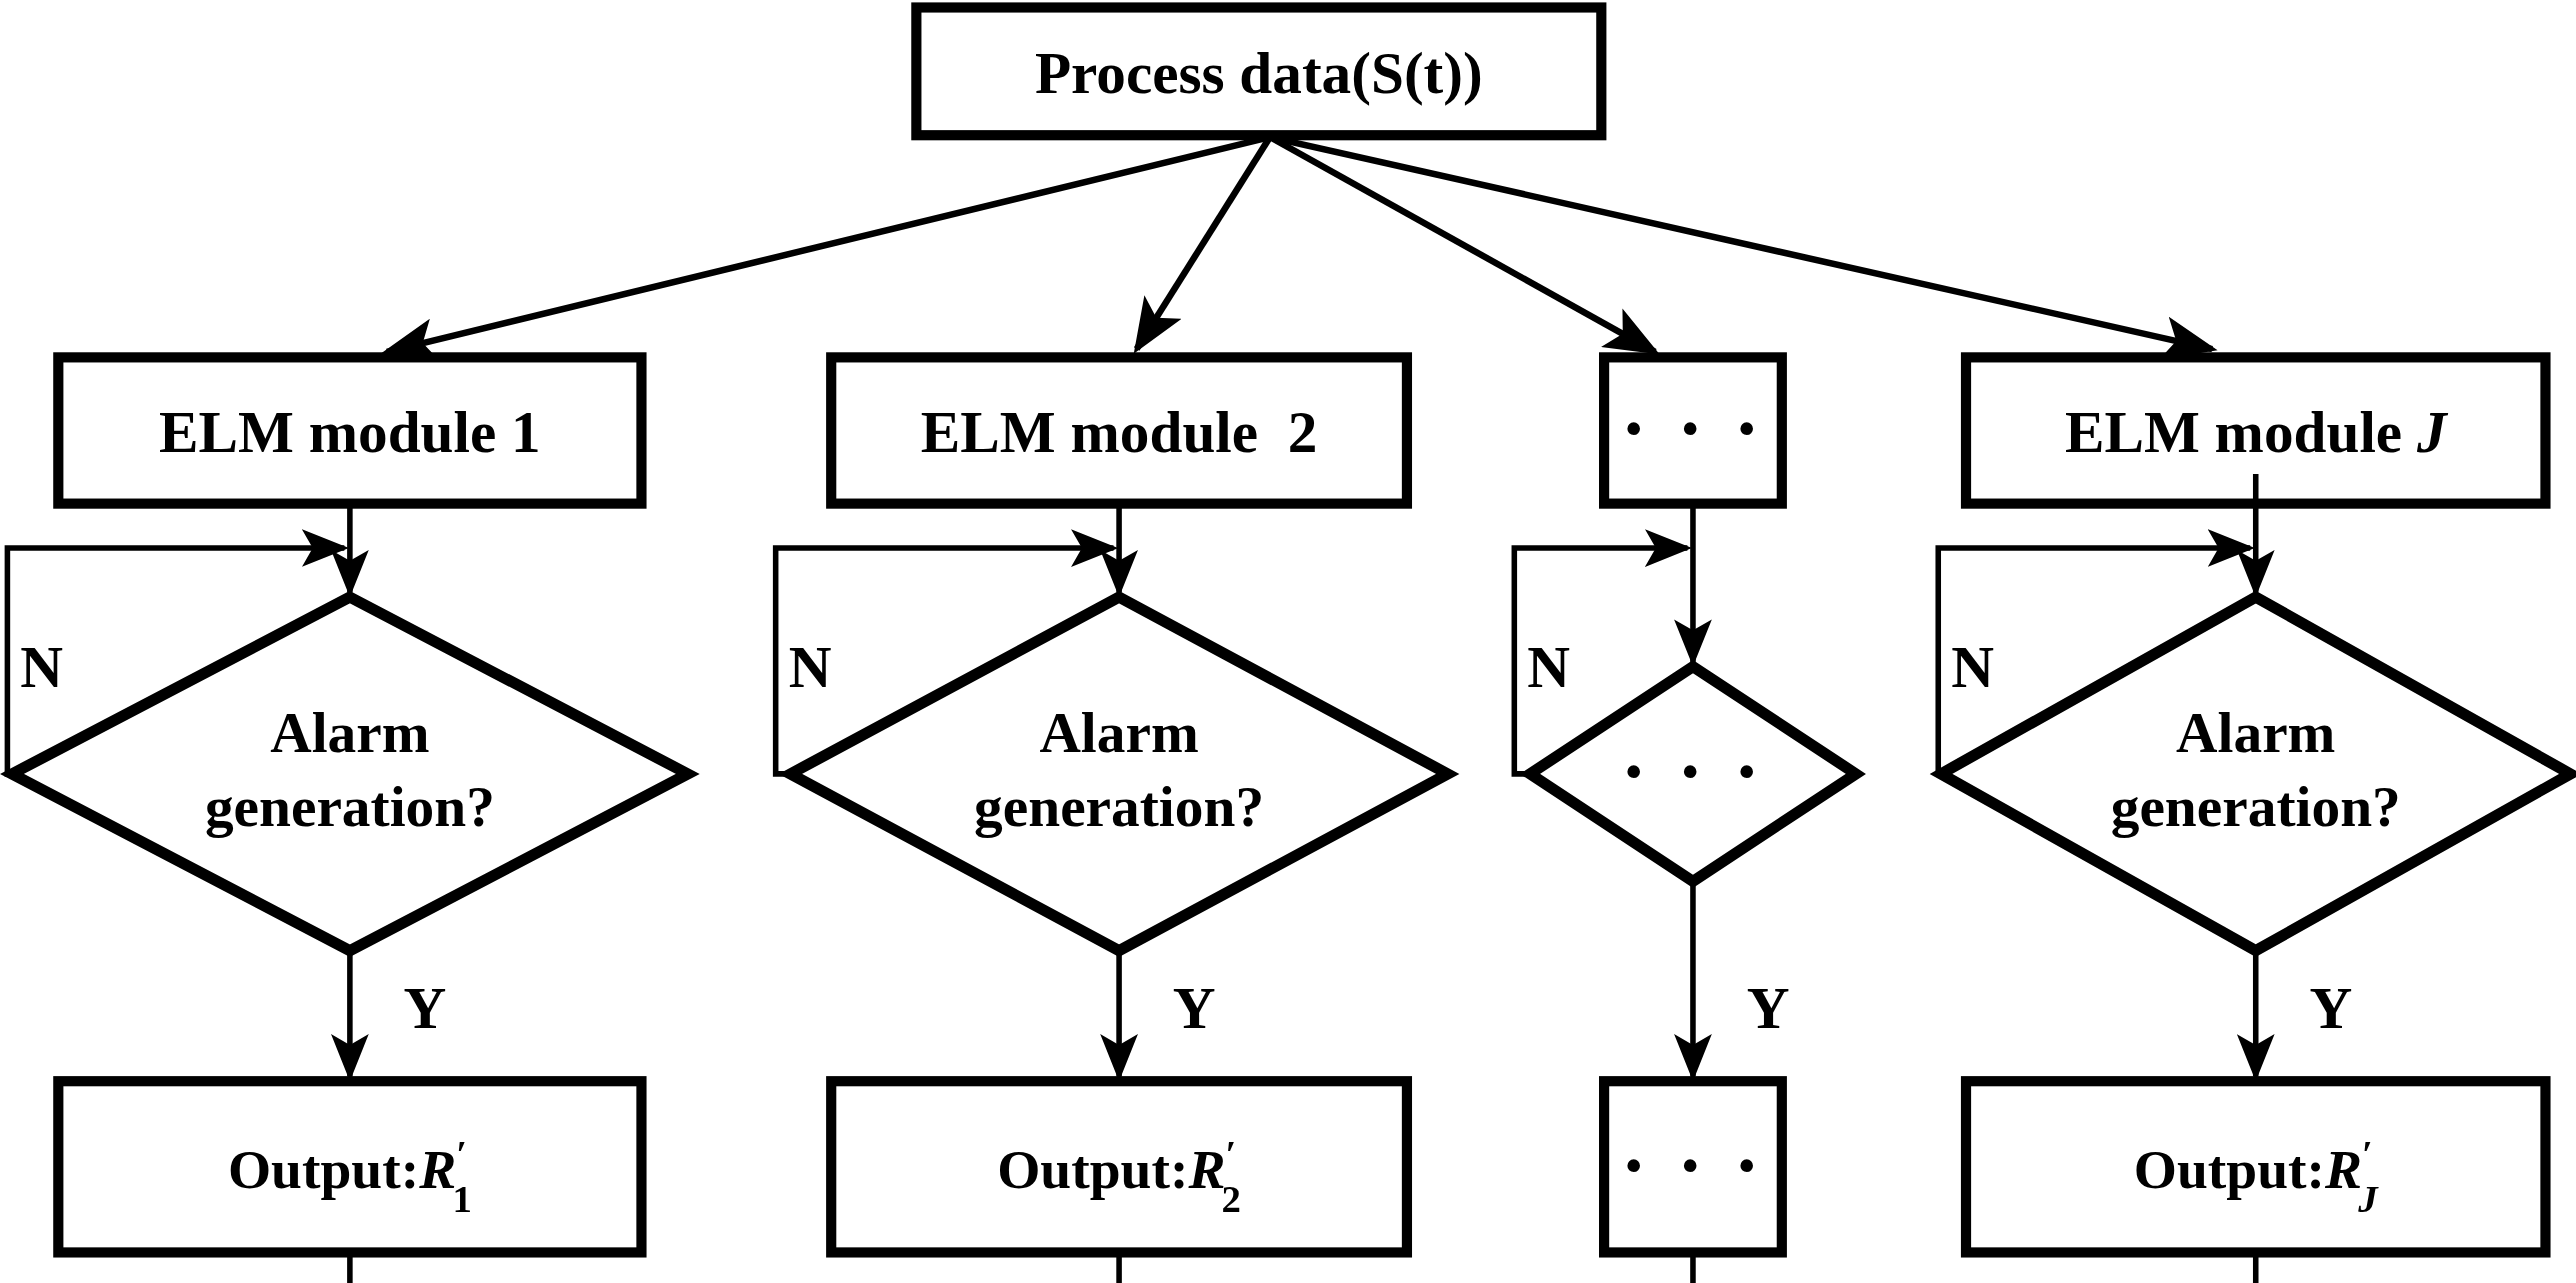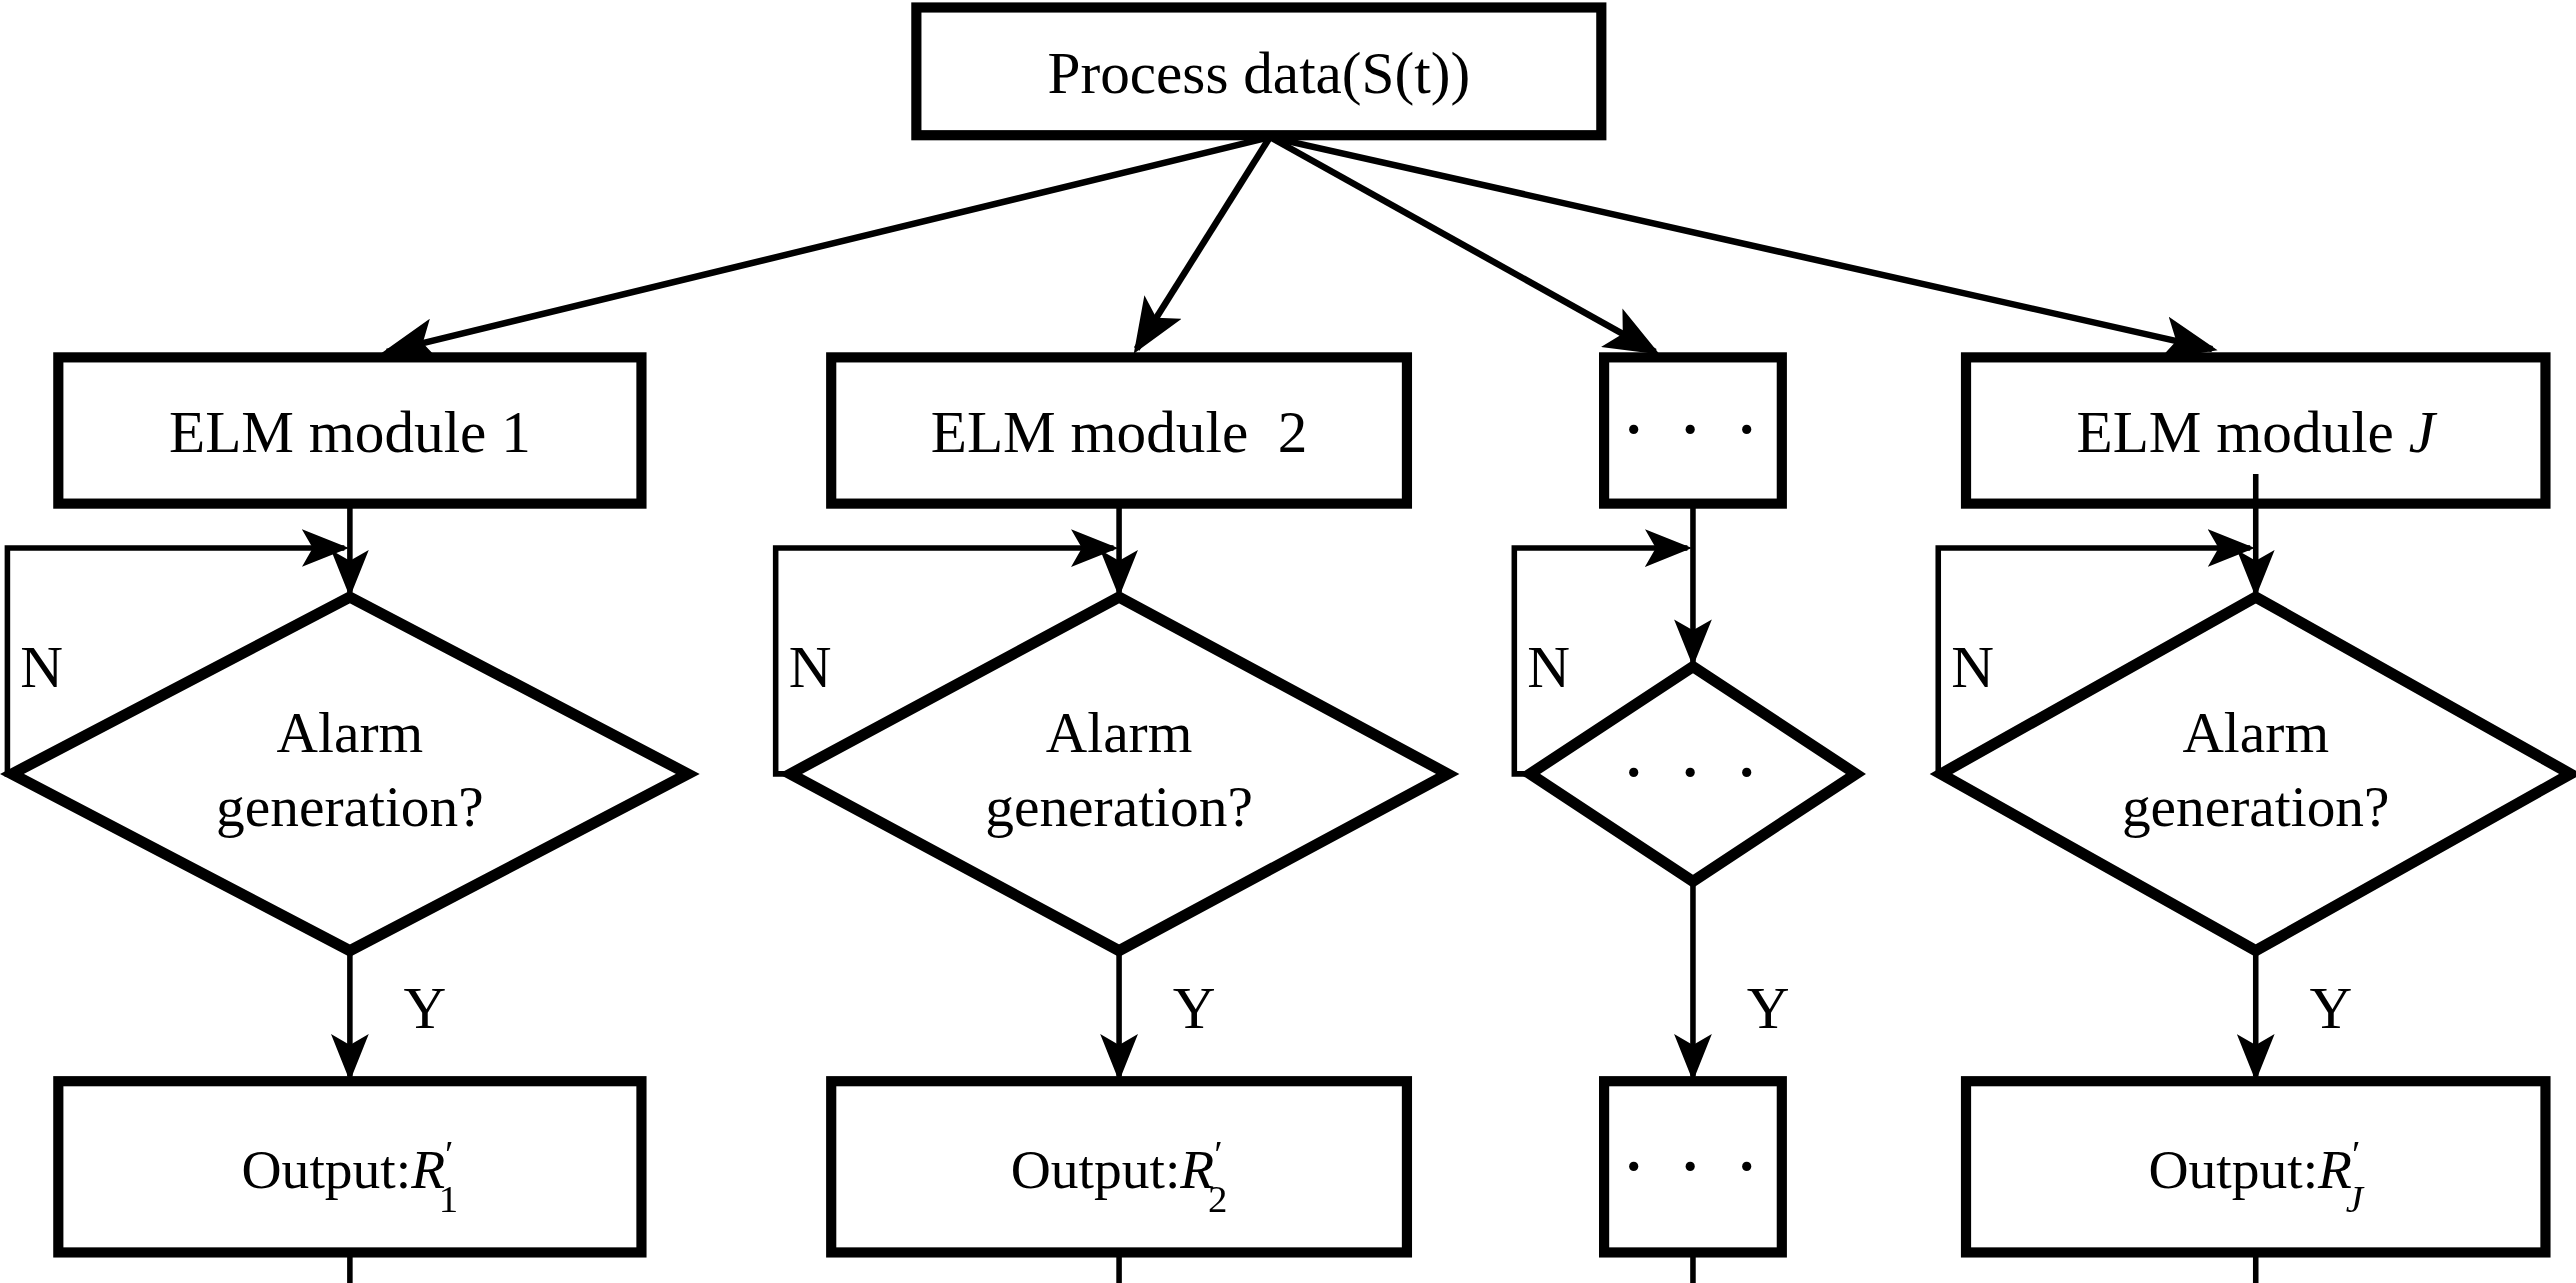--- a/index.html
+++ b/index.html
@@ -1,16 +1,16 @@
 <!DOCTYPE html>
 <html style="--stroke: #000000; --fill: #ffffff; --text: #000000;font-size:15px"><head>
 <meta charset="utf-8">
 <style>
   html,body{margin:0;padding:0;background:var(--fill,#ffffff);}
-  .stage{width:2576px;height:1284px;position:relative;background:var(--fill,#ffffff);}
+  .stage{width:2576px;height:1284px;position:relative;background:var(--fill,#ffffff);font-weight:bold;}
   svg{display:block;}
   .box{fill:var(--fill,#ffffff);stroke:var(--stroke,#000000);stroke-width:11;}
   .dia{fill:var(--fill,#ffffff);stroke:var(--stroke,#000000);stroke-width:12;stroke-linejoin:miter;}
   .ln{stroke:var(--stroke,#000000);stroke-width:6;fill:none;}
   .fan{stroke-width:7;}
   .t{font-family:"Liberation Serif","DejaVu Serif",serif;font-size:64px;
      fill:var(--text,#000000);text-anchor:middle;white-space:pre;}
   .start{text-anchor:start;}
   .it{font-style:italic;}
   .dec{font-size:62px;}

